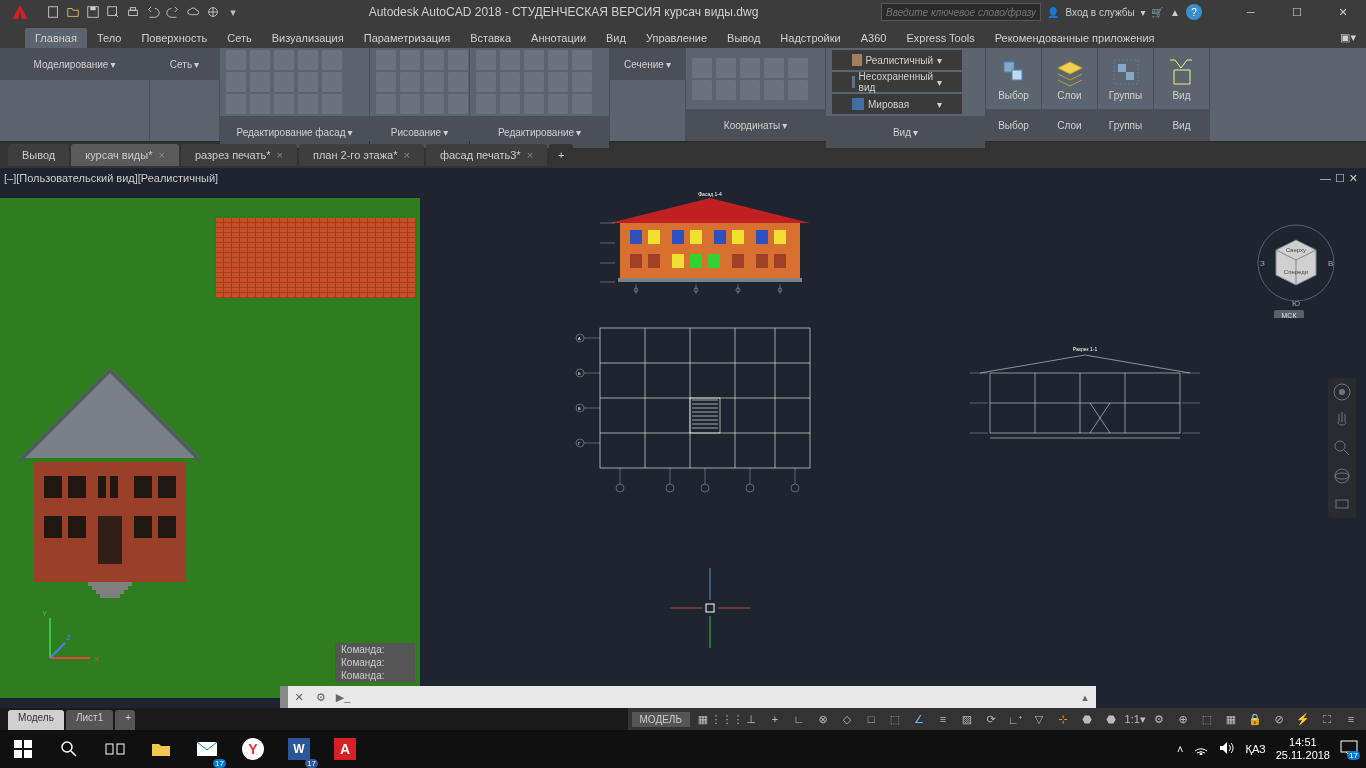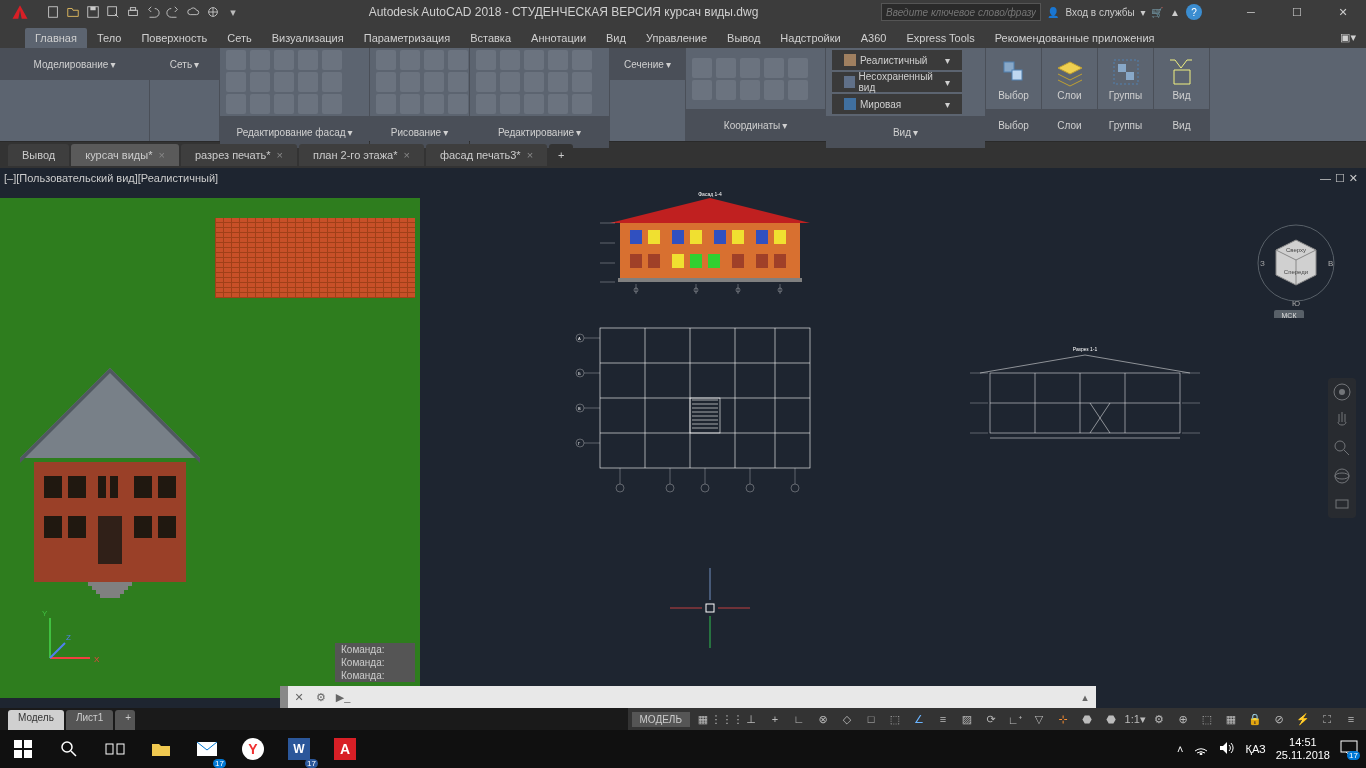--- a/index.html
+++ b/index.html
@@ -28,21 +28,21 @@
 .ribbon { height:94px; background:#5c6470; display:flex; border-bottom:1px solid #2a2a2a; }
 .panel { border-right:1px solid #4a4f58; display:flex; flex-direction:column; }
 .panel-body { flex:1; display:flex; align-items:center; padding:2px 6px; gap:4px; }
 .panel-title { height:18px; background:#4a4f58; font-size:10px; text-align:center; color:#d0d0d0; display:flex; align-items:center; justify-content:center; gap:2px; padding:16px 4px; }
 .big-btn { display:flex; flex-direction:column; align-items:center; width:50px; font-size:10px; text-align:center; gap:2px; }
 .big-btn .ic { width:32px; height:32px; }
 .icon-grid { display:grid; grid-template-columns:repeat(4,22px); gap:2px; }
 .icon-grid.five { grid-template-columns:repeat(5,22px); }
 .sm-ic { width:20px; height:20px; background:#6b737f; border-radius:2px; display:flex; align-items:center; justify-content:center; }
 .vcol { display:flex; flex-direction:column; gap:2px; }
-.dropdown-row { display:flex; align-items:center; background:#3a3a3a; height:20px; padding:0 12px; gap:4px; font-size:10px; width:130px; }
+.dropdown-row { display:flex; align-items:center; background:#3a3a3a; height:20px; padding:0 20px; gap:4px; font-size:10px; width:130px; }
 .dropdown-row .sq { width:12px; height:12px; }
 
 
 .file-tabs { height:26px; background:#333; display:flex; align-items:center; padding-left:8px; gap:0; }
 .file-tab { padding:4px 14px; font-size:11px; color:#ccc; background:#3e3e3e; border-radius:3px 3px 0 0; margin-right:2px; display:flex; align-items:center; gap:6px; height:22px; }
 .file-tab.active { background:#5a5a5a; }
 .file-tab .close { color:#888; }
 
 
 .canvas { position:absolute; top:168px; left:0; right:0; bottom:60px; background:#1e2530; }

